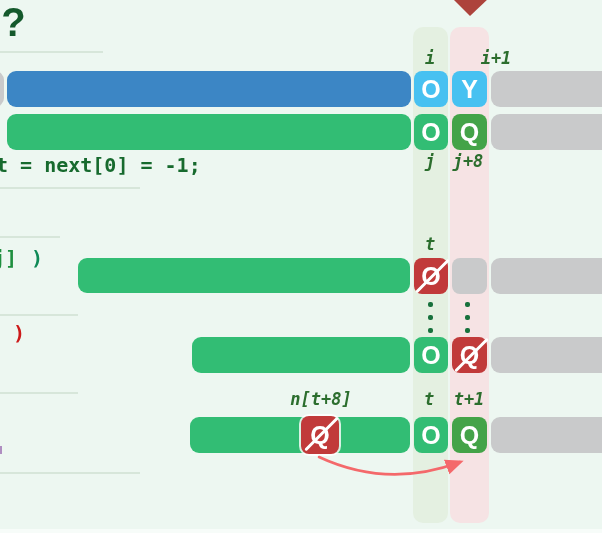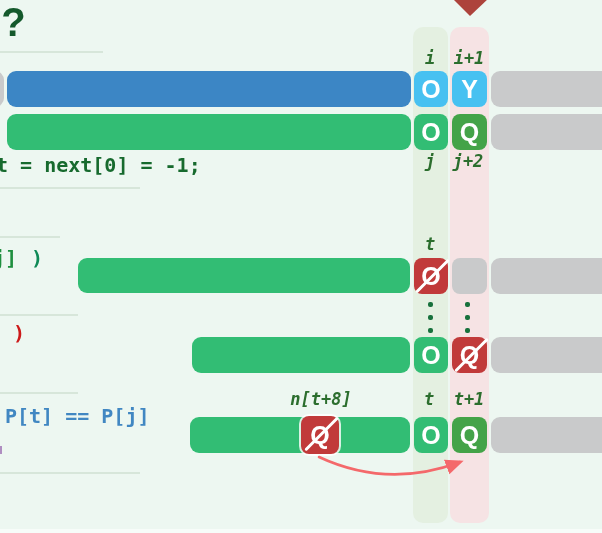--- a/index.html
+++ b/index.html
@@ -89,47 +89,46 @@
   <div class="rule rule1"></div>
   <div class="rule rule2"></div>
   <div class="rule rule3"></div>
   <div class="rule rule4"></div>
   <div class="rule rule5"></div>
   <div class="rule rule6"></div>
 
   <div class="code code-line1">t = next[0] = -1;</div>
   <div class="code code-greenfrag"><span>j]</span><span class="paren">)</span></div>
   <div class="code code-redfrag"><span class="brk">]</span><span class="paren">)</span></div>
-  <div class="code code-blue">P[t] == P[j]</div>
   <div class="purple-speck"></div>
 
   <div class="bar bar-gray" style="left:-16px; top:71px; width:20px;"></div>
   <div class="bar bar-blue" style="left:7px; top:71px; width:404px;"></div>
   <div class="cell cell-cyan" style="left:414px; top:71px;">
       <span>O</span>
     </div>
   <div class="cell cell-cyan" style="left:452px; top:71px; width:35px;">
       <span>Y</span>
     </div>
   <div class="bar bar-gray" style="left:491px; top:71px; width:130px;"></div>
 
   <div class="idx" style="left:430px; top:48px;">i</div>
-  <div class="idx" style="left:469px; top:48px;">i+1</div>
+  <div class="idx" style="left:496px; top:48px;">i+1</div>
 
   <div class="bar bar-green" style="left:7px; top:114px; width:404px;"></div>
   <div class="cell cell-green" style="left:414px; top:114px;">
       <span>O</span>
     </div>
   <div class="cell cell-dkgreen" style="left:452px; top:114px; width:35px;">
       <span>Q</span>
     </div>
   <div class="bar bar-gray" style="left:491px; top:114px; width:130px;"></div>
 
   <div class="idx" style="left:430px; top:151px;">j</div>
-  <div class="idx" style="left:468px; top:151px;">j+2</div>
+  <div class="idx" style="left:468px; top:151px;">j+8</div>
 
   <div class="idx" style="left:430px; top:234px;">t</div>
 
   <div class="bar bar-green" style="left:78px; top:258px; width:332px; height:35px;"></div>
   <div class="cell cell-red" style="left:414px; top:258px;">
       <span>O</span>
       <div class="slash"></div>
     </div>
   <div class="cell cell-gray" style="left:452px; top:258px; width:35px;"></div>
   <div class="bar bar-gray" style="left:491px; top:258px; width:130px;"></div>

